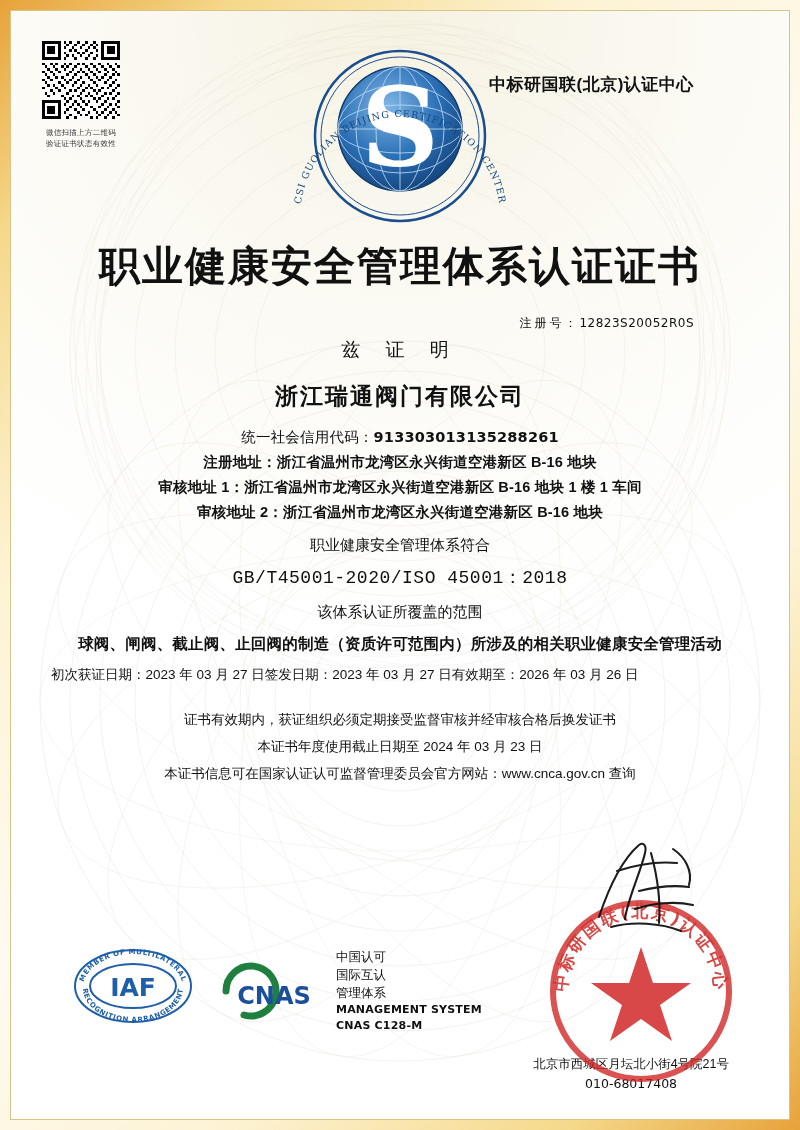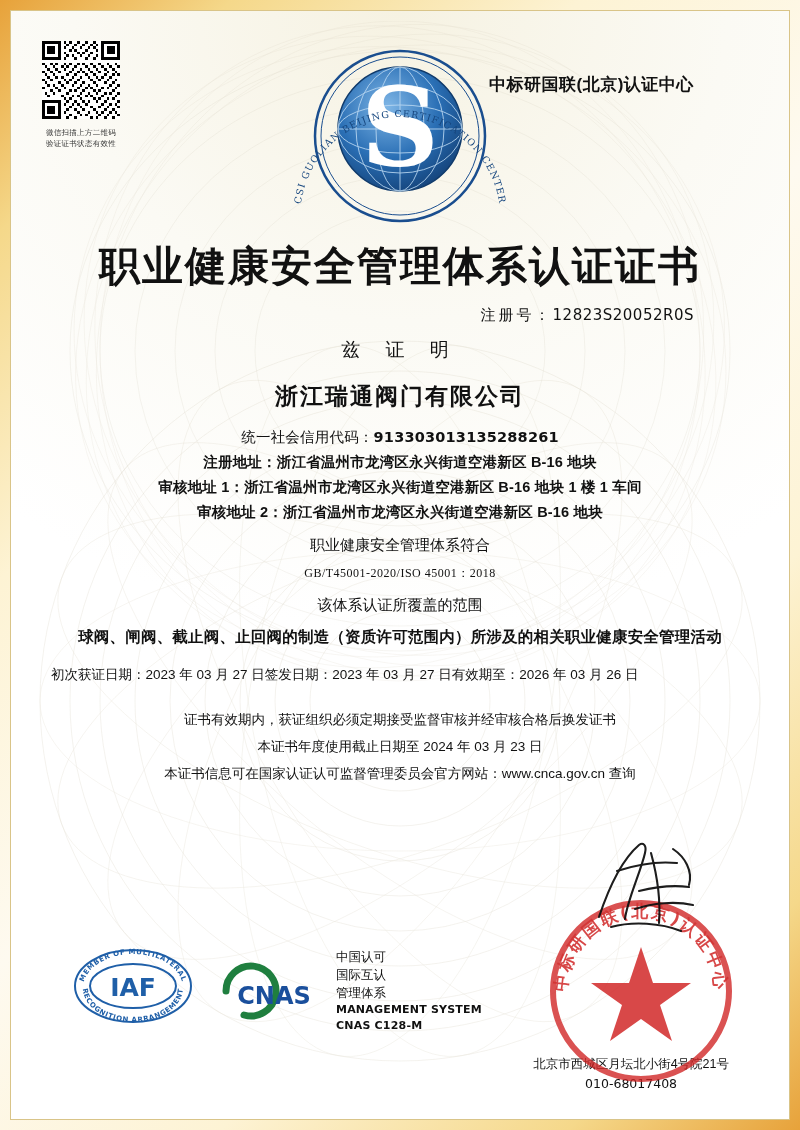--- a/index.html
+++ b/index.html
@@ -101,23 +101,23 @@
     text-align: center;
     font-family: "DejaVu Sans", "Liberation Sans", sans-serif;
     font-size: 41px;
     font-weight: bold;
     letter-spacing: 2px;
     color: #111;
     z-index: 5;
   }
   .reg-line {
     position: absolute;
-    top: 295px;
+    top: 304px;
     right: 95px;
-    font-size: 15px;
+    font-size: 12px;
     color: #111;
     z-index: 5;
     letter-spacing: .5px;
     margin-left: 8px;
   }
   .reg-line .reg-label { letter-spacing: 3px; }
   .reg-line .reg-value { font-family: "DejaVu Sans", sans-serif; letter-spacing: .5px; }
 
   
   .body-block {
@@ -146,22 +146,22 @@
     margin: 6px 0;
     letter-spacing: .2px;
   }
   .row b { font-weight: bold; }
   .row .lbl { font-weight: bold; }
   .mono { font-family: "DejaVu Sans", sans-serif; }
 
   .std-block { margin-top: 14px; }
   .std-line1 { font-size: 15px; margin-bottom: 10px; }
   .std-line2 {
-    font-size: 12px;
-    font-family: Liberation Serif, serif;
+    font-size: 18px;
+    font-family: Liberation Mono, monospace;
     letter-spacing: .5px;
     margin-bottom: 14px;
     text-align: center;
   }
   .scope-title { font-size: 15px; margin-bottom: 12px; }
   .scope-text {
     font-size: 15.5px;
     font-weight: bold;
     letter-spacing: .2px;
     padding: 0 28px;

